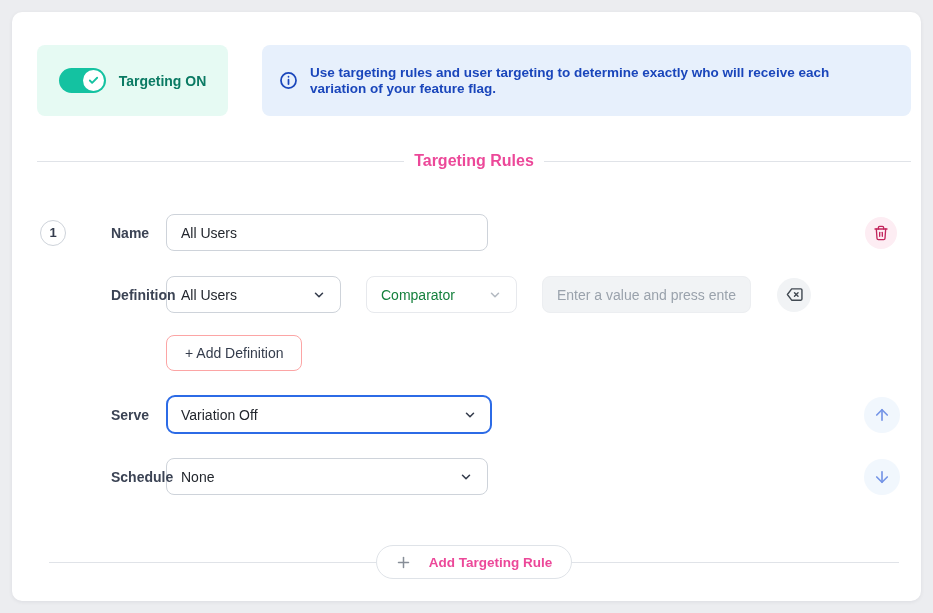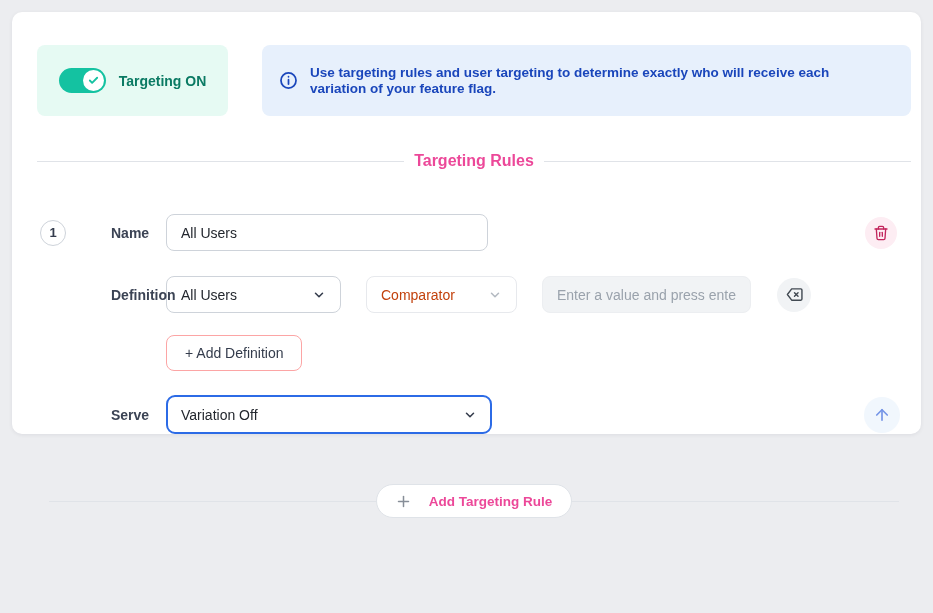--- a/index.html
+++ b/index.html
@@ -5,21 +5,21 @@
   * { margin:0; padding:0; box-sizing:border-box; }
   html,body { width:933px; height:613px; }
   body {
     background:#ecedf0;
     font-family:"Liberation Sans", sans-serif;
     color:#343c4c;
     position:relative;
   }
   .card {
     position:absolute; left:12px; top:12px;
-    width:909px; height:422px;
+    width:909px; height:589px;
     background:#ffffff;
     border-radius:10px;
     box-shadow:0 1px 4px rgba(20,20,43,.07);
     padding:33px 10px 0 25px;
   }
   
   .top-row { display:flex; align-items:stretch; gap:34px; }
   .toggle-panel {
     width:191px; height:71px; flex:0 0 191px;
     background:#e6faf3; border-radius:8px;
@@ -71,21 +71,21 @@
     font-family:"Liberation Sans", sans-serif; outline:none;
   }
   .text-input::placeholder { color:#9aa2ac; }
   .text-input.disabled { background:#f1f3f5; border-color:#eceef1; }
   .select {
     height:37px; border:1px solid #ced3da; border-radius:8px; background:#fff;
     display:flex; align-items:center; justify-content:space-between;
     padding:0 14px; font-size:14px; color:#23272e; cursor:pointer;
   }
   .select .chev { color:#343c4c; display:flex; }
-  .select.placeholder { color:#c2410c; border-color:#e7e9ed; }
+  .select.placeholder { color:#15803d; border-color:#e7e9ed; }
   .select.placeholder .chev { color:#b4bac2; }
   .select.focused {
     border:2px solid #2c6be6; border-radius:9px; height:39px; padding:0 13px;
   }
   .icon-btn {
     border-radius:50%; display:flex; align-items:center; justify-content:center;
     cursor:pointer; border:none; flex:0 0 auto;
   }
   .trash-btn { width:32px; height:32px; background:#fdedf3; color:#c2255c; margin-left:auto; margin-right:14px; }
   .clear-btn { width:34px; height:34px; background:#f1f3f5; color:#424a53; margin-left:26px; }
@@ -222,20 +222,39 @@
         </span>
       </div>
       <button class="icon-btn move-btn">
         <svg width="18" height="18" viewBox="0 0 24 24" fill="none" stroke="currentColor" stroke-width="2.2" stroke-linecap="round" stroke-linejoin="round">
             <line x1="12" y1="19" x2="12" y2="5"></line>
             <polyline points="5 12 12 5 19 12"></polyline>
           </svg>
       </button>
     </div>
 
+    <div class="rule-row row-schedule">
+      <div class="row-gutter">
+        <span class="row-label">Schedule</span>
+      </div>
+      <div class="select" style="width:322px">
+        <span>None</span>
+        <span class="chev">
+          <svg width="14" height="14" viewBox="0 0 24 24" fill="none" stroke="currentColor" stroke-width="2.6" stroke-linecap="round" stroke-linejoin="round">
+              <polyline points="6 9 12 15 18 9"></polyline>
+            </svg>
+        </span>
+      </div>
+      <button class="icon-btn move-btn">
+        <svg width="18" height="18" viewBox="0 0 24 24" fill="none" stroke="currentColor" stroke-width="2.2" stroke-linecap="round" stroke-linejoin="round">
+            <line x1="12" y1="5" x2="12" y2="19"></line>
+            <polyline points="19 12 12 19 5 12"></polyline>
+          </svg>
+      </button>
+    </div>
 
   </div>
 
   <div class="footer-divider">
     <div class="line"></div>
     <button class="add-rule-btn">
       <span class="plus">
         <svg width="15" height="15" viewBox="0 0 24 24" fill="none" stroke="currentColor" stroke-width="2.4" stroke-linecap="round">
             <line x1="12" y1="4" x2="12" y2="20"></line>
             <line x1="4" y1="12" x2="20" y2="12"></line>

